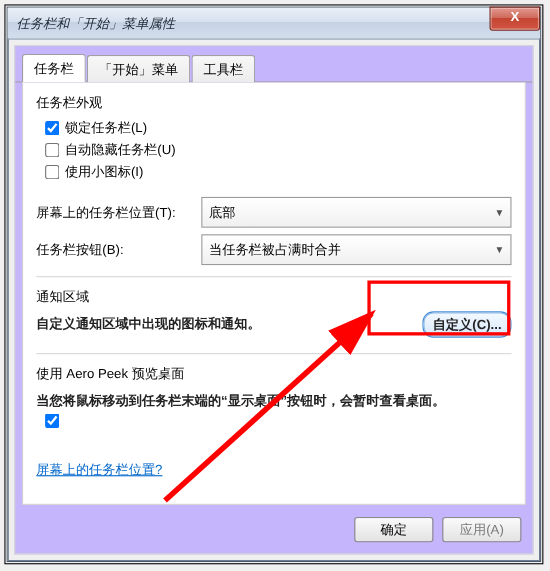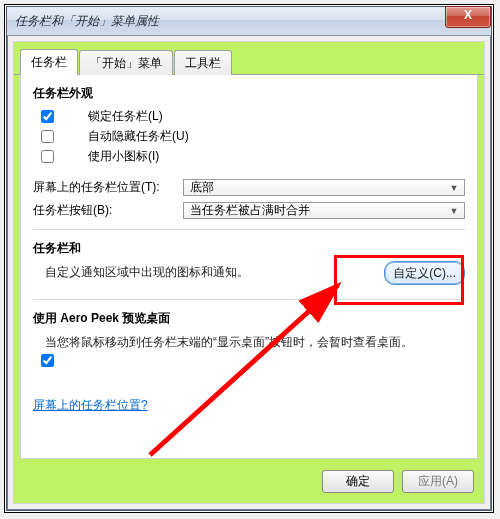--- a/index.html
+++ b/index.html
@@ -65,21 +65,21 @@
     font-size: 12px;
     font-weight: bold;
     box-shadow: inset 0 0 0 1px rgba(255,255,255,0.4);
   }
   .client {
     position: absolute;
     left: 6px;
     right: 6px;
     top: 34px;
     bottom: 6px;
-    background: #bef264;
+    background: #c4b5fd;
     border: 1px solid #d5d5d5;
     box-sizing: border-box;
   }
   .tabs {
     display: flex;
     align-items: flex-end;
     height: 26px;
     padding-left: 6px;
     position: relative;
     border-bottom: 1px solid #a0a0a0;
@@ -114,44 +114,42 @@
     padding: 10px 12px;
     box-sizing: border-box;
   }
   .group {
     font-size: 12px;
     margin-bottom: 14px;
   }
   .group-title {
     color: #000;
     margin-bottom: 6px;
-    font-weight: bold;
   }
   .check-row {
     display: flex;
     align-items: center;
     margin: 3px 0 3px 8px;
-    gap: 29px;
   }
   .check-row input[type=checkbox] {
     margin: 0 5px 0 0;
     width: 13px;
     height: 13px;
   }
   .row {
     display: flex;
     align-items: center;
     margin: 6px 0;
   }
   .row-label {
     width: 150px;
   }
   .combo {
     flex: 1;
-    height: 17px;
+    height: 28px;
     border: 1px solid #9a9a9a;
     background: linear-gradient(#fff, #f0f0f0);
     display: flex;
     align-items: center;
     justify-content: space-between;
     padding: 0 2px 0 6px;
     font-size: 12px;
     box-sizing: border-box;
   }
   .combo .arrow {
@@ -161,21 +159,22 @@
     font-size: 9px;
   }
   .hr {
     border: none;
     border-top: 1px solid #d8d8d8;
     margin: 10px 0;
   }
   .description {
     color: #222;
     line-height: 1.5;
-    margin-left: 12px;
+    margin-left: 0;
+    font-weight: bold;
   }
   .customize-btn {
     float: right;
     padding: 2px 8px;
     border: 1px solid #4a8fd6;
     background: linear-gradient(#f4f9ff, #d7e9fb);
     border-radius: 10px;
     font-size: 12px;
     margin-top: -2px;
     box-shadow: 0 0 0 1px #8fbbe8 inset;
@@ -281,21 +280,21 @@
         <span class="row-label">任务栏按钮(B):</span>
         <div class="combo">
           <span>当任务栏被占满时合并</span>
           <span class="arrow">▼</span>
         </div>
       </div>
 
       <hr class="hr">
 
       <div class="group notif-group">
-        <div class="group-title">任务栏和</div>
+        <div class="group-title">通知区域</div>
         <div class="description">
           <span>自定义通知区域中出现的图标和通知。</span>
           <span class="customize-btn">自定义(C)...</span>
         </div>
         <div style="clear:both"></div>
       </div>
 
       <hr class="hr">
 
       <div class="group">

